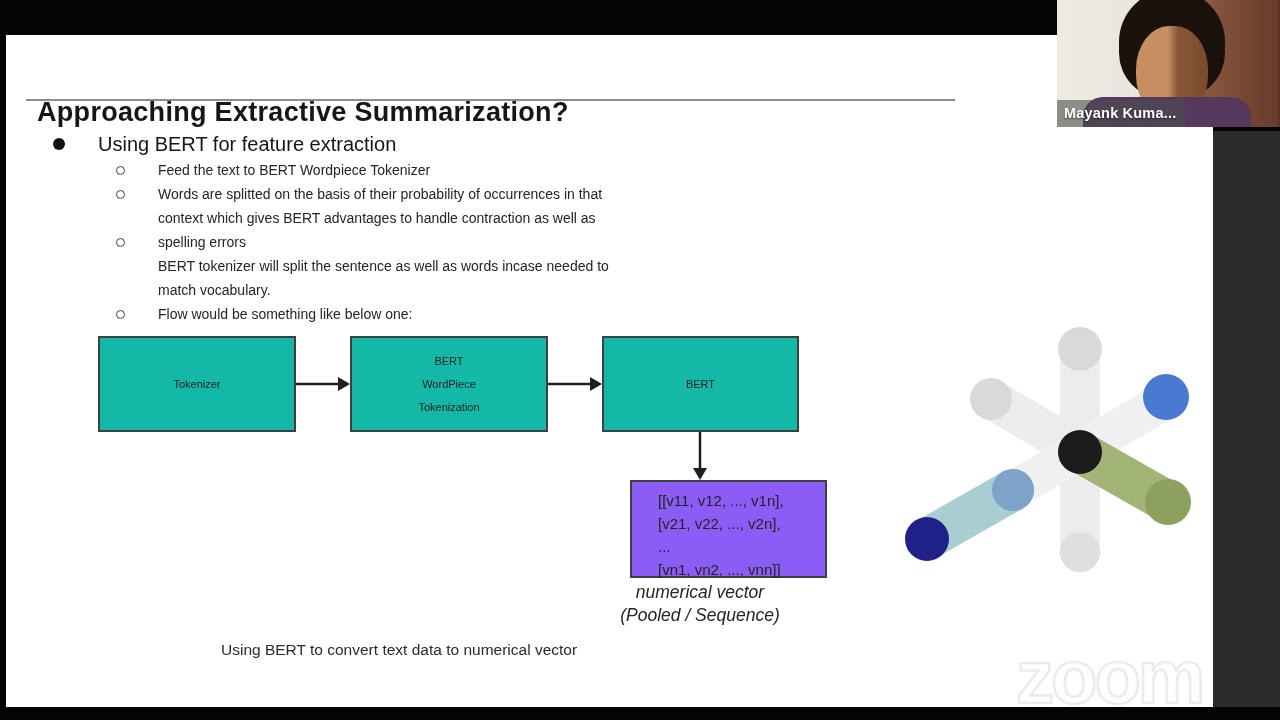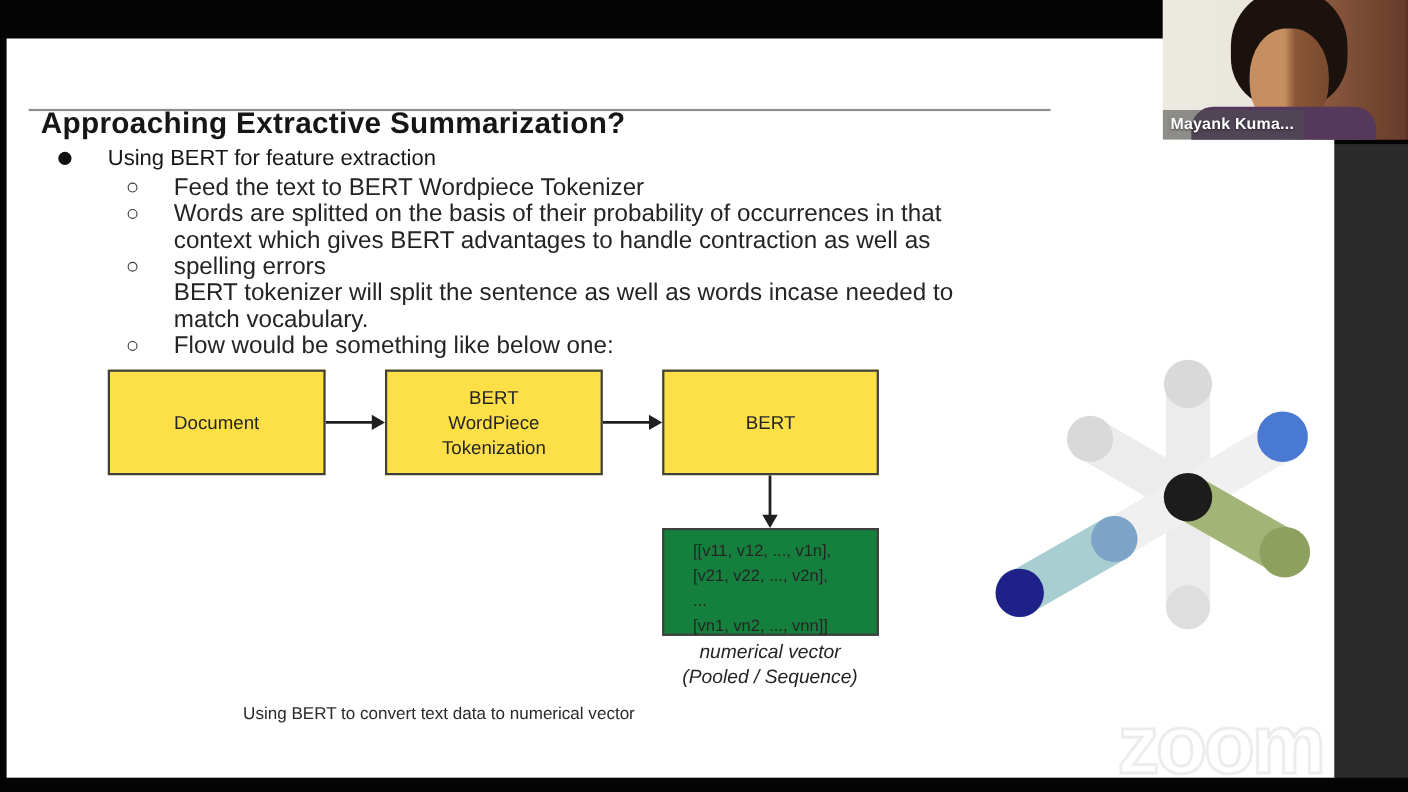--- a/index.html
+++ b/index.html
@@ -9,33 +9,33 @@
   }
   
   .right-panel{position:absolute;left:1213px;top:131px;width:67px;height:576px;background:#2b2b2b;}
   .slide{position:absolute;left:6px;top:35px;width:1207px;height:672px;background:#ffffff;}
   
   .title{position:absolute;left:31px;top:62px;font-size:27px;font-weight:bold;color:#161616;letter-spacing:.3px;}
   .title-rule{position:absolute;left:20px;top:64px;width:929px;border-top:2px solid #8d8d8d;}
   .bullet-dot{position:absolute;width:12px;height:12px;border-radius:50%;background:#111;}
   .sub-dot{position:absolute;width:9px;height:9px;border-radius:50%;border:1.6px solid #3c3c3c;background:#fff;box-sizing:border-box;}
   .bullet-heading{position:absolute;left:92px;top:98px;font-size:20px;font-weight:normal;color:#161616;}
-  .sub-bullets{position:absolute;left:152px;top:123px;width:720px;font-size:22px;line-height:24px;color:#242424;}
+  .sub-bullets{position:absolute;left:152px;top:123px;width:720px;font-size:14px;line-height:24px;color:#242424;}
   .sub-bullets p{margin:0;white-space:pre-line;}
   
   .flow-box{
-    position:absolute;box-sizing:border-box;border:2px solid #3f3f3f;background:#fde047;
+    position:absolute;box-sizing:border-box;border:2px solid #3f3f3f;background:#14b8a6;
     display:flex;align-items:center;justify-content:center;text-align:center;
-    font-size:17px;line-height:23px;color:#242424;white-space:pre-line;
+    font-size:11px;line-height:23px;color:#242424;white-space:pre-line;
   }
   .arrow-svg{position:absolute;}
   .matrix-box{
-    position:absolute;box-sizing:border-box;border:2px solid #3f3f3f;background:#15803d;
+    position:absolute;box-sizing:border-box;border:2px solid #3f3f3f;background:#8b5cf6;
     font-size:15px;line-height:23px;color:#242424;white-space:pre-line;
-    padding:7px 16px 0 26px;text-align:left;
+    padding:7px 16px 0 26px;text-align:left;margin-left:28px;
   }
   .vector-label{position:absolute;text-align:center;font-size:17.5px;line-height:23px;color:#242424;}
   .fig-caption{position:absolute;left:215px;top:606px;font-size:15.5px;color:#2a2a2a;}
   
   .logo-svg{position:absolute;left:889px;top:248px;}
   .watermark-svg{position:absolute;left:1002px;top:608px;}
   
   .webcam{
     position:absolute;left:1057px;top:0;width:235px;height:127px;overflow:hidden;z-index:10;
     background:linear-gradient(90deg,#edeae2 0%,#e9e5dc 48%,#8a5940 62%,#744631 82%,#60372a 100%);
@@ -74,21 +74,21 @@
     <div class="sub-bullets">
       <p>Feed the text to BERT Wordpiece Tokenizer</p>
       <p>Words are splitted on the basis of their probability of occurrences in that
 context which gives BERT advantages to handle contraction as well as
 spelling errors</p>
       <p>BERT tokenizer will split the sentence as well as words incase needed to
 match vocabulary.</p>
       <p>Flow would be something like below one:</p>
     </div>
 
-    <div class="flow-box" style="left:92px;top:301px;width:198px;height:96px;">Document</div>
+    <div class="flow-box" style="left:92px;top:301px;width:198px;height:96px;">Tokenizer</div>
 
     <svg class="arrow-svg" style="left:290px;top:339px;" width="54" height="20">
       <line x1="0" y1="10" x2="43" y2="10" stroke="#1f1f1f" stroke-width="2.5"></line>
       <polygon points="42,3 54,10 42,17" fill="#1f1f1f"></polygon>
     </svg>
 
     <div class="flow-box" style="left:344px;top:301px;width:198px;height:96px;">BERT
 WordPiece
 Tokenization</div>
 

